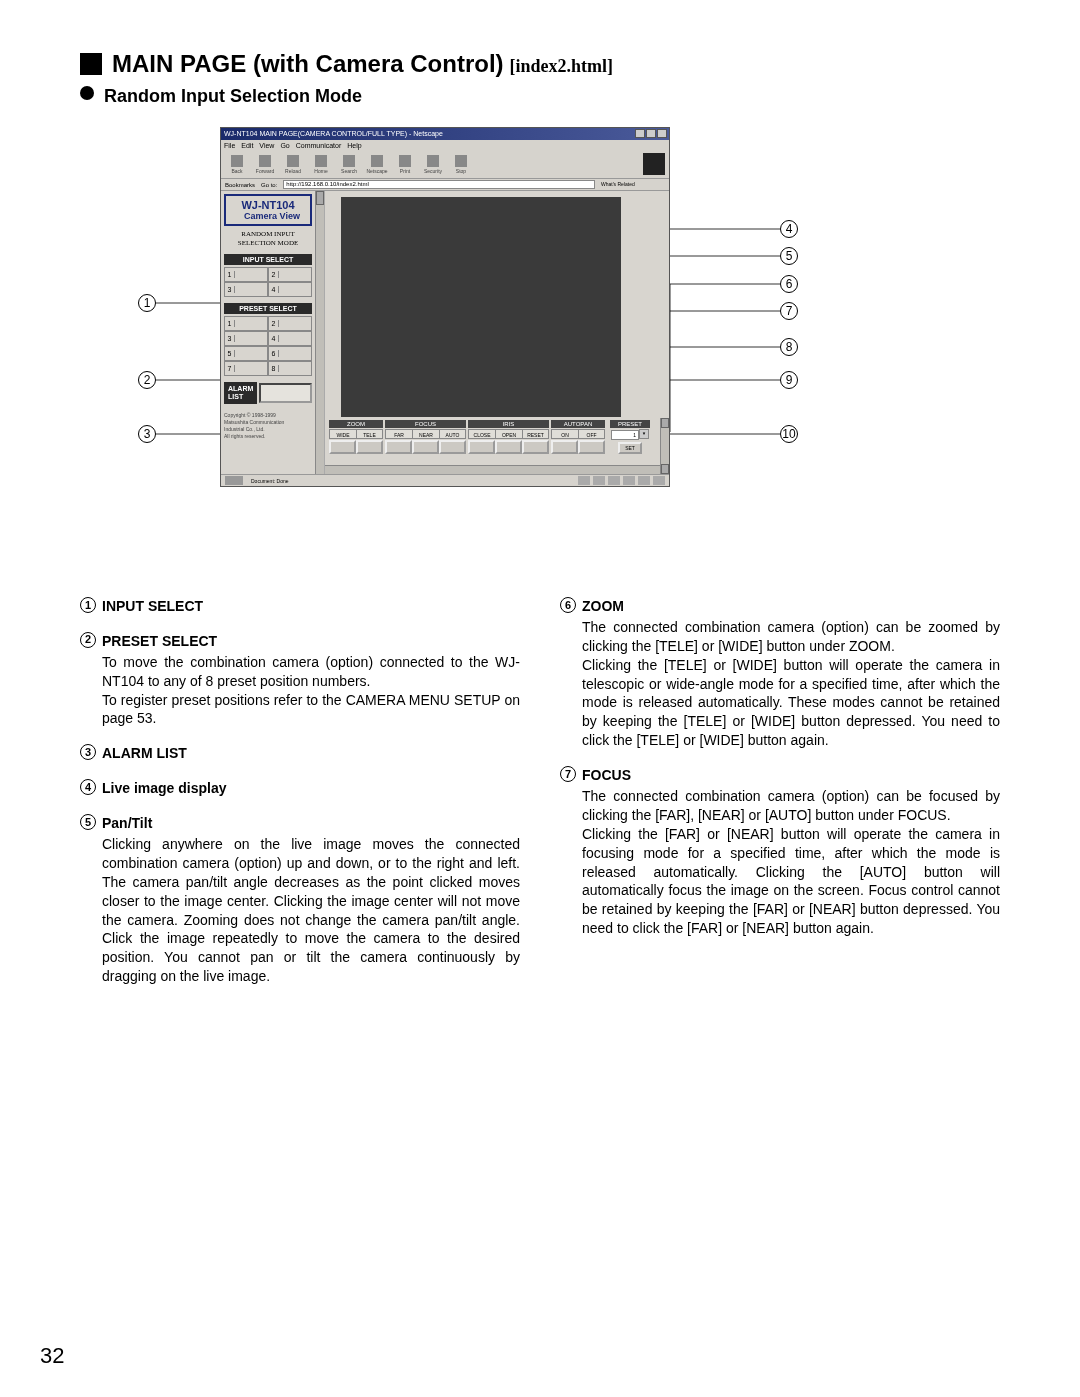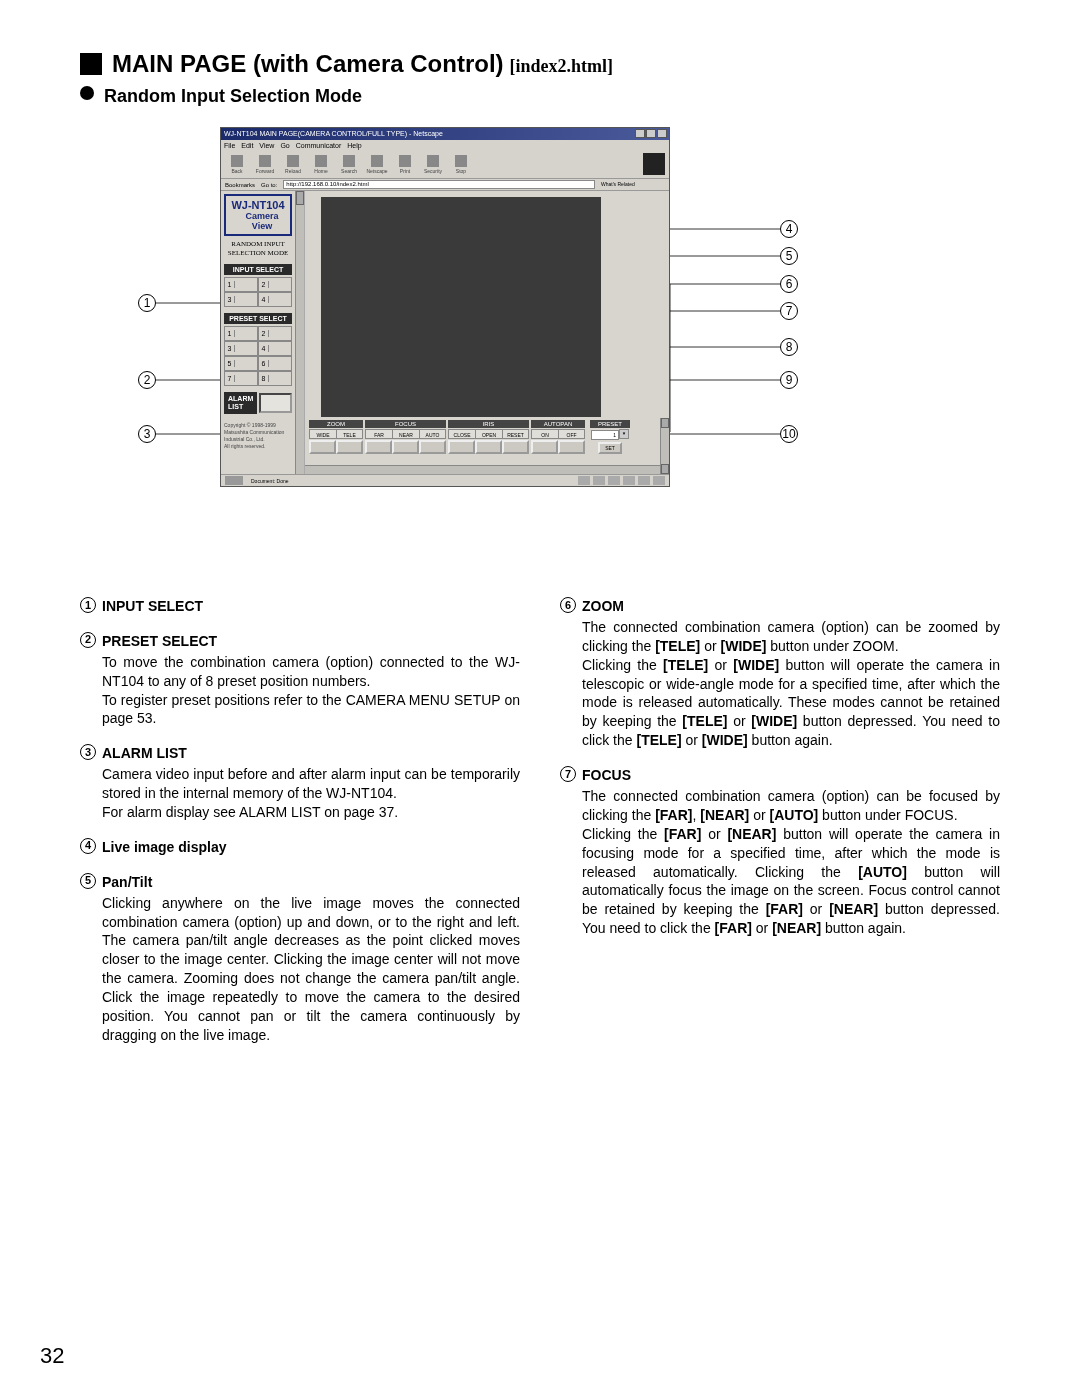--- a/index.html
+++ b/index.html
@@ -36,21 +36,21 @@
   .nlogo{ position:absolute; right:4px; top:25px; width:22px; height:22px; background:#222;}
   .ss-addr{ height:12px; background:#d6d3cd; border-bottom:1px solid #999; display:flex; align-items:center; font-size:6px; padding-left:4px;}
   .ss-addr .bm{ margin-right:6px;}
   .ss-addr .urlbox{ flex:1; height:9px; background:#fff; border:1px solid #888; padding-left:2px; line-height:7px;}
   .ss-addr .rel{ width:70px; height:9px; margin-left:4px; font-size:5px; line-height:9px; padding-left:2px;}
   .ss-body{ position:absolute; top:63px; left:0; right:0; bottom:12px; background:#d6d3cd; display:flex;}
   .ss-status{ position:absolute; bottom:0; left:0; right:0; height:12px; background:#d6d3cd; border-top:1px solid #999; font-size:5px; padding-left:30px; line-height:12px;}
   .ss-status .sicon{ position:absolute; left:4px; top:1px; width:18px; height:9px; background:#999;}
   .ss-status .sicons-r{ position:absolute; right:4px; top:1px; display:flex; gap:3px;}
   .ss-status .sicons-r div{ width:12px; height:9px; background:#aaa;}
-  .sidebar{ width:84px; background:#d8d5cf; border-right:1px solid #aaa; position:relative;}
+  .sidebar{ width:104px; background:#d8d5cf; border-right:1px solid #aaa; position:relative;}
   .sb-scrollv{ position:absolute; right:0; top:0; bottom:0; width:9px; background:#c0beb8; border-left:1px solid #888;}
   .sb-scrollv .thumb{ position:absolute; top:0; width:100%; height:14px; background:#aaa; border:1px solid #666;}
   .sb-inner{ position:absolute; left:3px; right:12px; top:3px;}
   .sb-titlebox{ border:2px solid #1a2a7a; text-align:center; padding:3px 2px; margin-bottom:4px;}
   .sb-titlebox .t1{ font-size:11px; font-weight:bold; color:#1a2a7a;}
   .sb-titlebox .t2{ font-size:9px; font-weight:bold; color:#1a2a7a;margin-left:8px;}
   .sb-mode{ text-align:center; font-size:7px; font-family:'Times New Roman',serif; margin:4px 0 6px 0; line-height:9px;}
   .sb-header{ background:#2a2a2a; color:#fff; font-size:7px; font-weight:bold; text-align:center; padding:2px 0;}
   .sb-grid{ margin:2px 0 6px 0;}
   .sb-row{ display:flex;}
@@ -84,21 +84,21 @@
 
   .callout{ position:absolute; font-size:13px;}
   .callout .circ{ display:inline-flex; width:18px; height:18px; border:1px solid #000; border-radius:50%; align-items:center; justify-content:center; font-size:12px;}
   .two-col{ display:flex; gap:40px; font-size:14px; line-height:1.35;}
   .col{ flex:1; text-align:justify;}
   .item{ margin-bottom:16px;}
   .item .ihead{ display:flex; align-items:flex-start; margin-bottom:2px; font-weight:bold;}
   .item .ihead .inum{ display:inline-flex; width:16px; height:16px; border:1px solid #000; border-radius:50%; align-items:center; justify-content:center; font-size:11px; margin-right:6px; flex-shrink:0;}
   .item .ibody{ padding-left:22px; font-weight:normal;}
   .page-num{ position:absolute; left:40px; bottom:28px; font-size:22px;}
-  b{ font-weight:bold;}
+  b{ font-weight:normal;}
 
   svg.leaders{ position:absolute; left:0; top:0; pointer-events:none;}
 </style>
 </head>
 <body>
 
 <div class="title-line">
   <span class="title-square"></span>
   <span class="title-text">MAIN PAGE (with Camera Control)</span>
   <span class="title-sub">[index2.html]</span>
@@ -387,21 +387,20 @@
           <span class="inum">2</span>
           <span>PRESET SELECT</span>
         </div>
         <div class="ibody">To move the combination camera (option) connected to the WJ-NT104 to any of 8 preset position numbers.<br>To register preset positions refer to the CAMERA MENU SETUP on page 53.</div>
       </div>
       <div class="item">
         <div class="ihead">
           <span class="inum">3</span>
           <span>ALARM LIST</span>
         </div>
-        <div class="ibody">Camera video input before and after alarm input can be temporarily stored in the internal memory of the WJ-NT104.<br>For alarm display see ALARM LIST on page 37.</div>
       </div>
       <div class="item">
         <div class="ihead">
           <span class="inum">4</span>
           <span>Live image display</span>
         </div>
       </div>
       <div class="item">
         <div class="ihead">
           <span class="inum">5</span>

